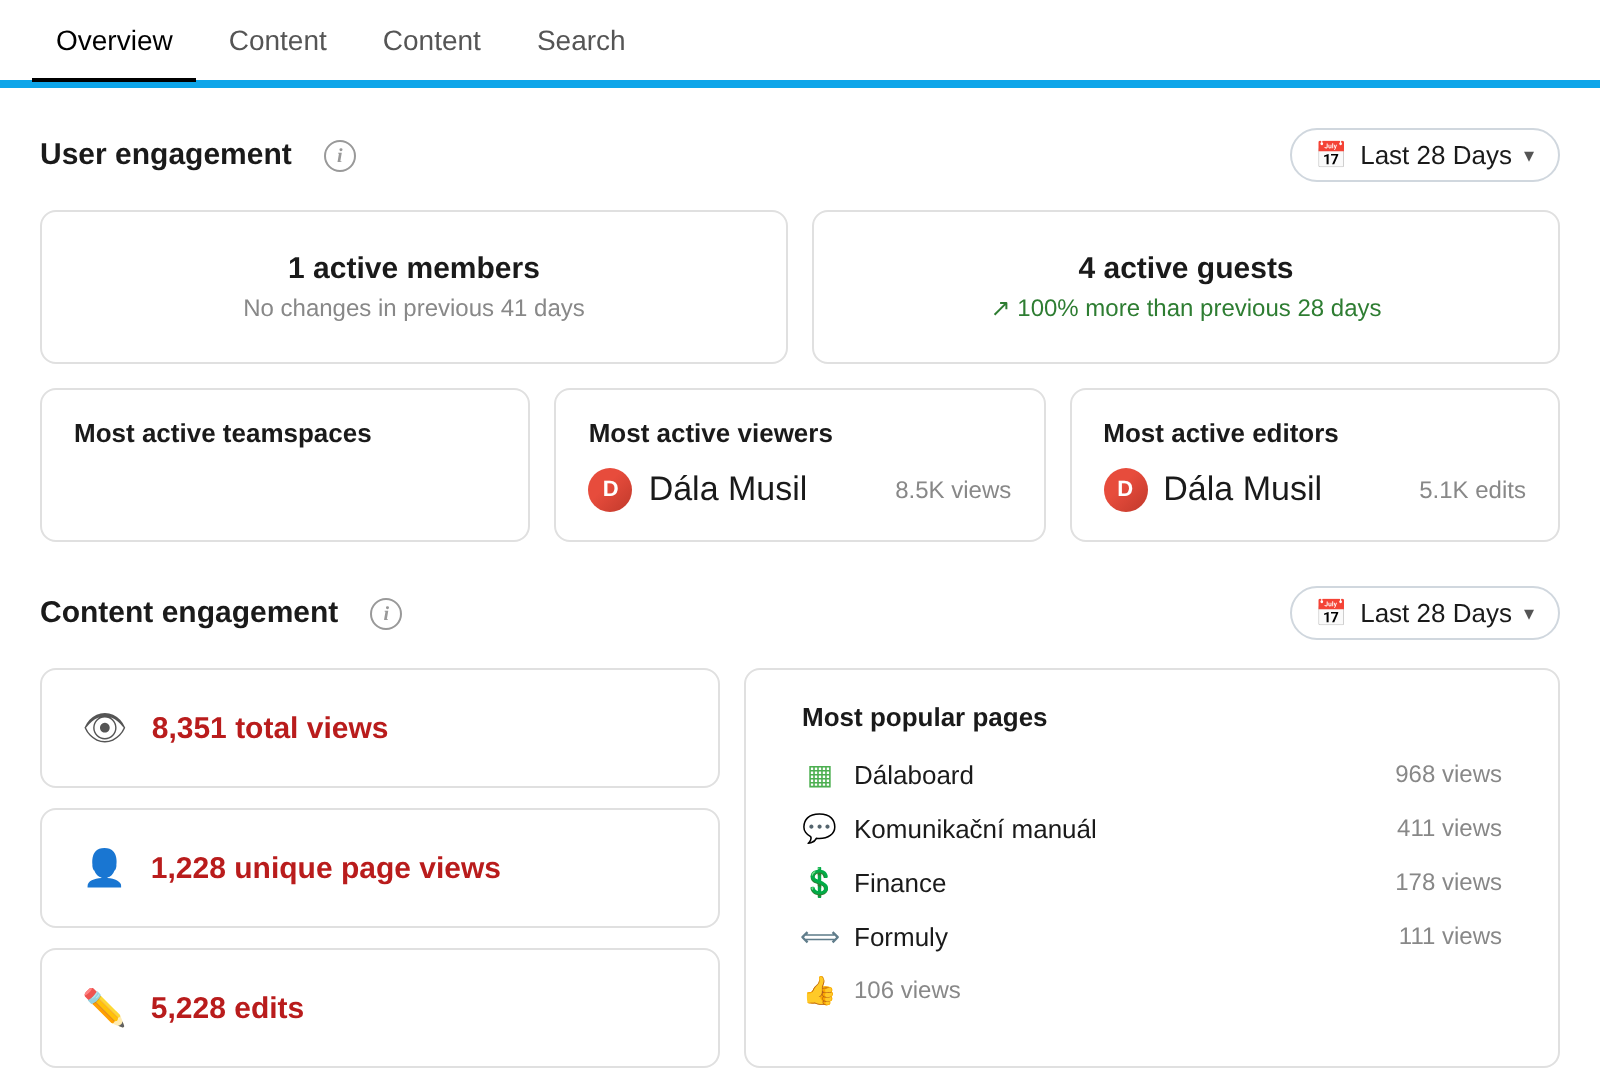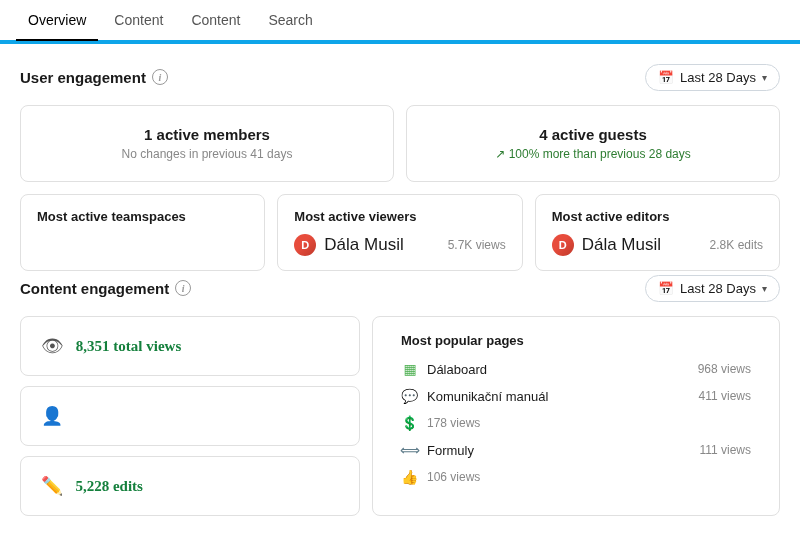--- a/index.html
+++ b/index.html
@@ -46,22 +46,22 @@
 
     
     .section-header {
       display: flex;
       align-items: center;
       justify-content: space-between;
       margin-bottom: 14px;
     }
     .section-title {
       display: flex;
-      align-items: flex-start;
-      gap: 6px;
+      align-items: flex-end;
+      gap: 16px;
       font-size: 15px;
       font-weight: 600;
       color: #1a1a1a;
     }
     .info-icon {
       width: 16px;
       height: 16px;
       border-radius: 50%;
       border: 1.5px solid #999;
       display: inline-flex;
@@ -123,21 +123,21 @@
       color: #888;
     }
     .card-metric-sub.green {
       color: #2e7d32;
     }
 
     
     .active-cards-row {
       display: flex;
       gap: 12px;
-      margin-bottom: 4px;
+      margin-bottom: 22px;
       justify-content: center;
     }
     .active-card {
       flex: 1;
       background: #fff;
       border: 1px solid #e0e0e0;
       border-radius: 8px;
       padding: 14px 16px;
     }
     .active-card-title {
@@ -208,22 +208,21 @@
       align-items: center;
       gap: 12px;
     }
     .metric-icon {
       font-size: 18px;
       color: #555;
     }
     .metric-label {
       font-size: 15px;
       font-weight: 600;
-      color: #15803d;
-      font-family: Liberation Serif, serif;
+      color: #b91c1c;
     }
 
     
     .popular-title {
       font-size: 13px;
       font-weight: 600;
       color: #1a1a1a;
       margin-bottom: 12px;
     }
     .page-row {
@@ -297,31 +296,31 @@
     <div class="active-card">
       <div class="active-card-title">Most active teamspaces</div>
     </div>
     <div class="active-card">
       <div class="active-card-title">Most active viewers</div>
       <div class="active-card-row">
         <div class="user-icon">
           <div class="user-icon-img">D</div>
         </div>
         <span class="active-user-name">Dála Musil</span>
-        <span class="active-user-stat">5.7K views</span>
+        <span class="active-user-stat">8.5K views</span>
       </div>
     </div>
     <div class="active-card">
       <div class="active-card-title">Most active editors</div>
       <div class="active-card-row">
         <div class="user-icon">
           <div class="user-icon-img">D</div>
         </div>
         <span class="active-user-name">Dála Musil</span>
-        <span class="active-user-stat">2.8K edits</span>
+        <span class="active-user-stat">5.1K edits</span>
       </div>
     </div>
   </div>
 
   <div class="section-header">
     <div class="section-title">
       <span>Content engagement</span>
       <span class="info-icon">i</span>
     </div>
     <button class="date-btn">
@@ -332,40 +331,42 @@
   </div>
 
   <div class="content-row">
     <div class="content-left">
       <div class="content-metric-card">
         <span class="metric-icon">👁</span>
         <span class="metric-label">8,351 total views</span>
       </div>
       <div class="content-metric-card">
         <span class="metric-icon">👤</span>
+        <span class="metric-label">1,228 unique page views</span>
       </div>
       <div class="content-metric-card">
         <span class="metric-icon">✏️</span>
         <span class="metric-label">5,228 edits</span>
       </div>
     </div>
     <div class="content-right">
       <div class="popular-title">Most popular pages</div>
       <div class="page-row">
         <span class="page-icon icon-grid">▦</span>
         <span class="page-name">Dálaboard</span>
         <span class="page-views">968 views</span>
       </div>
       <div class="page-row">
         <span class="page-icon icon-bubble">💬</span>
         <span class="page-name">Komunikační manuál</span>
         <span class="page-views">411 views</span>
       </div>
       <div class="page-row">
         <span class="page-icon icon-finance">💲</span>
+        <span class="page-name">Finance</span>
         <span class="page-views">178 views</span>
       </div>
       <div class="page-row">
         <span class="page-icon icon-formula">⟺</span>
         <span class="page-name">Formuly</span>
         <span class="page-views">111 views</span>
       </div>
       <div class="page-row">
         <span class="page-icon icon-video">👍</span>
         <span class="page-views">106 views</span>

